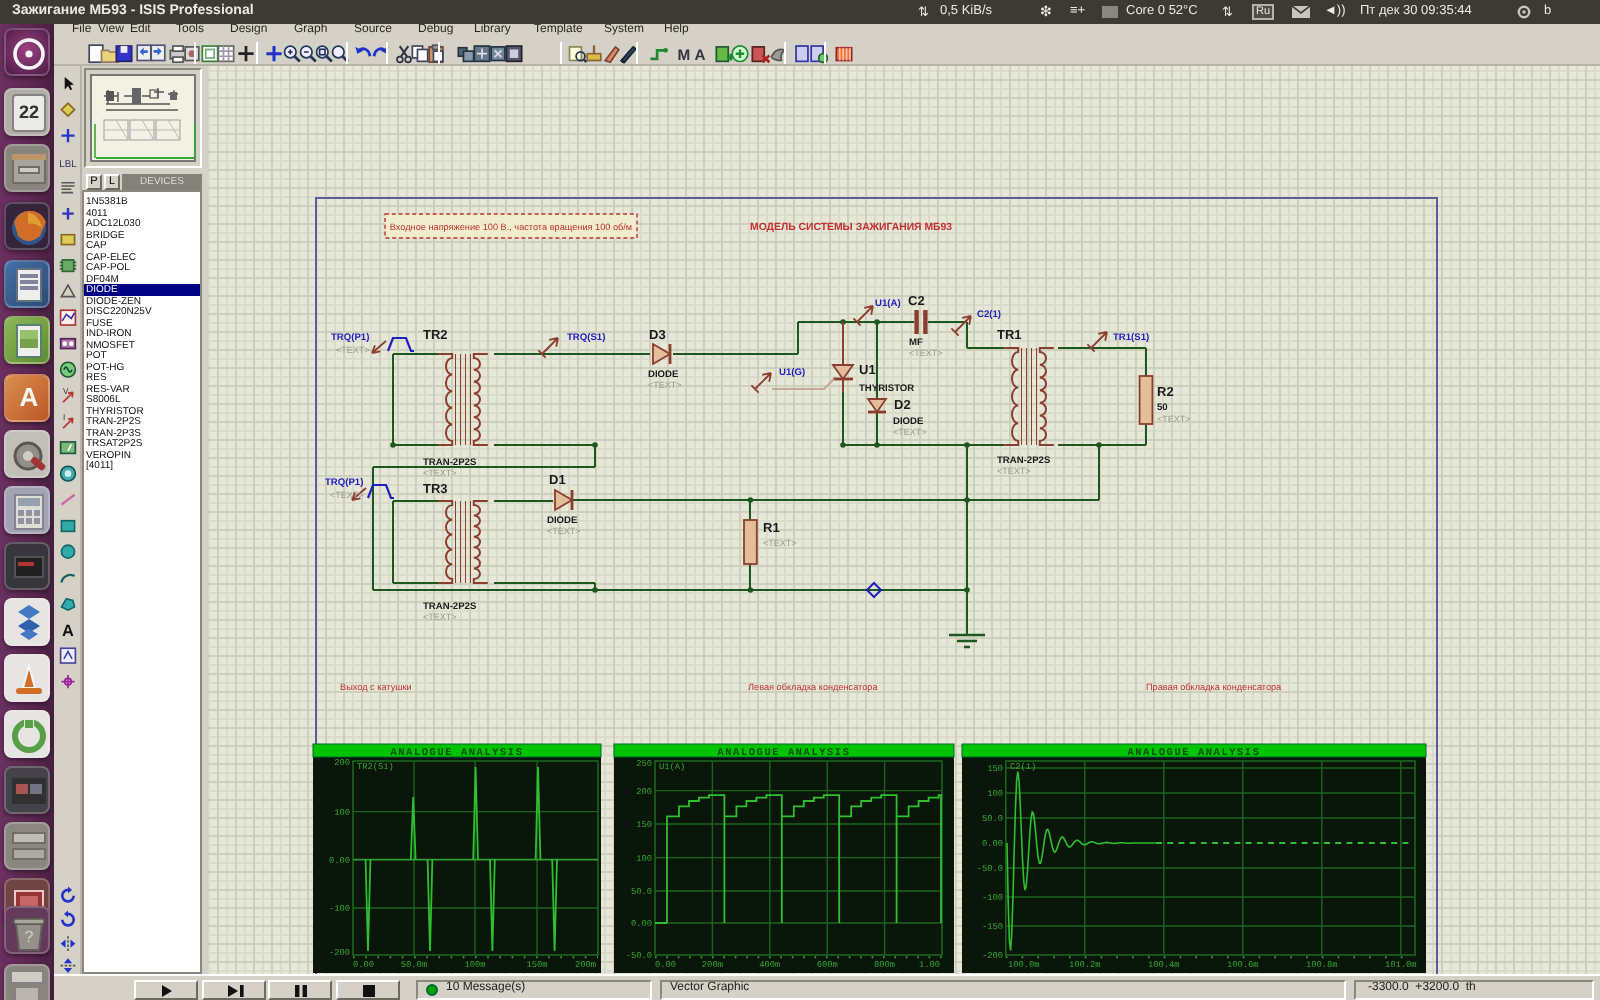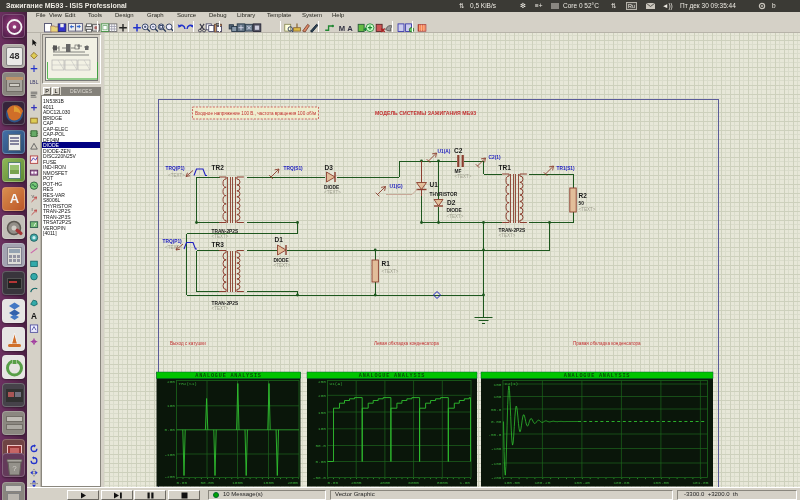--- a/index.html
+++ b/index.html
@@ -44,21 +44,21 @@
 </div>
 <div id="launcher" class="abs">
     <div class="tile" style="top:2px;background:radial-gradient(circle at 50% 45%, #B23E8D 0%, #7C2A6B 55%, #541B4E 100%);">
       <svg width="23" height="24" style="position:absolute;left:0;top:0;">
         <circle cx="11.5" cy="12" r="7" fill="none" stroke="#fff" stroke-width="1.8"></circle>
         <circle cx="11.5" cy="12" r="1.8" fill="#fff"></circle>
       </svg>
     </div>
     <div class="tile" style="top:32px;background:#b9b5ad;">
       <div style="position:absolute;left:3px;top:2px;width:17px;height:19px;background:#f4f4f0;border:1px solid #888;border-radius:2px;"></div>
-      <div style="position:absolute;left:0;top:6px;width:23px;text-align:center;font-size:9px;font-weight:bold;color:#333;">48</div>
+      <div style="position:absolute;left:0;top:6px;width:23px;text-align:center;font-size:9px;font-weight:bold;color:#333;">22</div>
     </div>
     <div class="tile" style="top:60px;background:#8f8b82;">
       <div style="position:absolute;left:3px;top:4px;width:17px;height:15px;background:#b0aca3;border:1px solid #77736a;"></div>
       <div style="position:absolute;left:3px;top:4px;width:17px;height:3px;background:#c96;"></div>
       <div style="position:absolute;left:6px;top:10px;width:11px;height:4px;background:#d8d4cb;border:1px solid #77736a;"></div>
     </div>
     <div class="tile" style="top:89px;background:#3a2440;">
       <svg width="23" height="24" style="position:absolute;left:0;top:0;">
         <circle cx="11.5" cy="12" r="8.5" fill="#2a5a9c"></circle>
         <path d="M4 9 A8.5 8.5 0 0 1 20 9 L17 16 Q11 21 6 16 Z" fill="#e8701a"></path>

